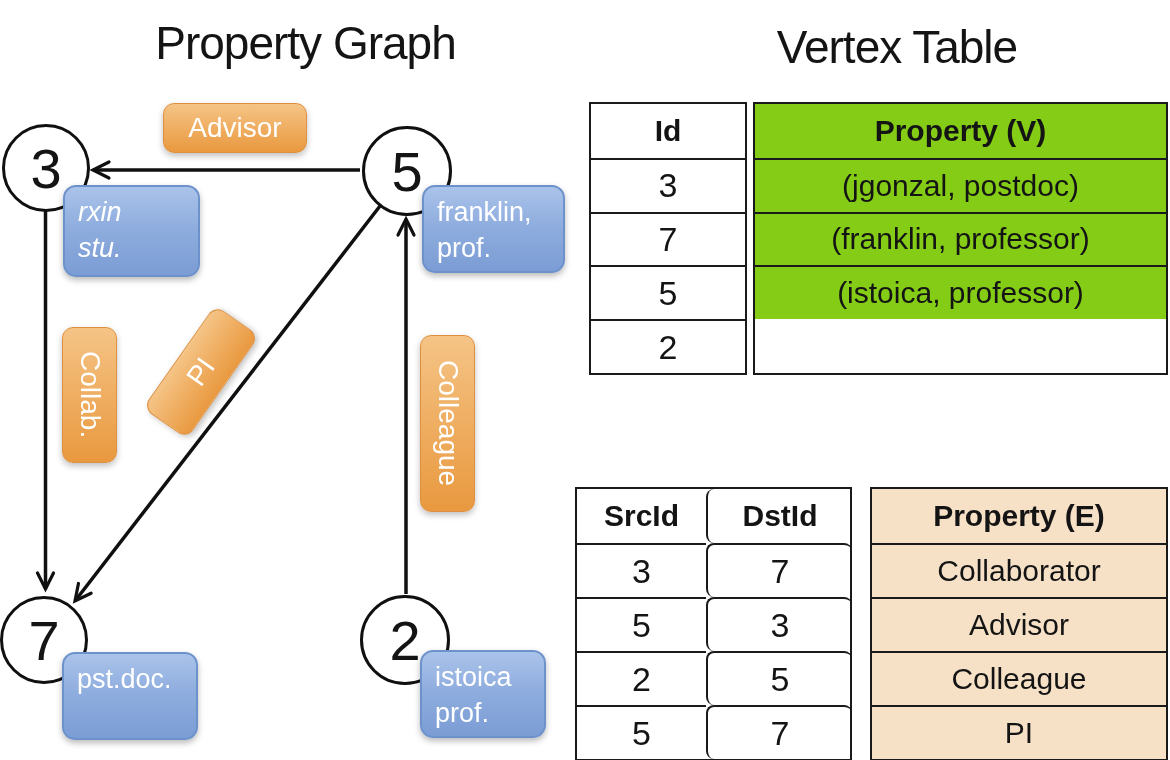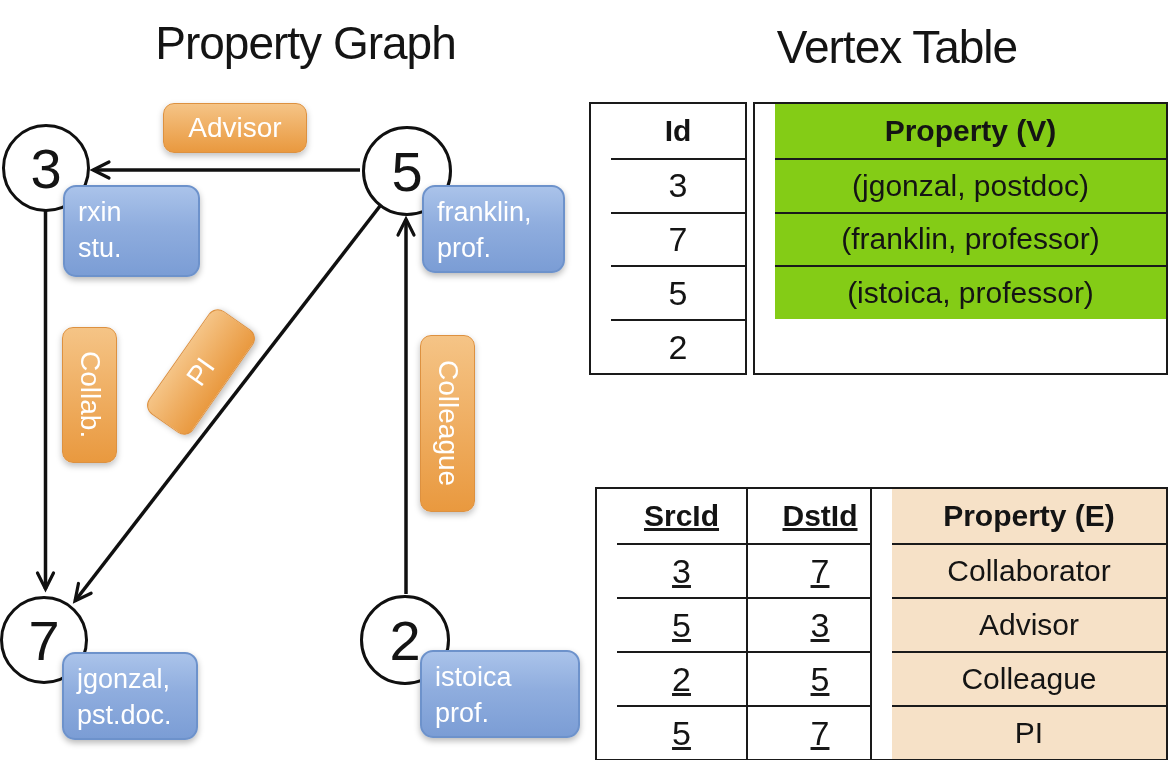--- a/index.html
+++ b/index.html
@@ -26,32 +26,32 @@
     border-radius:11px;color:#ffffff;font-size:28px;z-index:4;
     display:flex;align-items:center;justify-content:center;
     background:linear-gradient(180deg,#f5c486 0%,#efae62 50%,#e9993f 100%);
     border:1.5px solid #dd9140;
     box-shadow:0 3px 6px rgba(0,0,0,0.25);
   }
   .ebox.vert{writing-mode:vertical-rl;}
   #edge-svg{z-index:2;}
 
   
-  .mini-table{display:grid;border:2.5px solid #1a1a1a;background:#ffffff;padding-left:20px;}
+  .mini-table{display:grid;border:2.5px solid #1a1a1a;background:#ffffff;}
   .mini-table .cell{
     border-top:2px solid #1a1a1a;
     display:flex;align-items:center;justify-content:center;
     font-size:30px;color:#141414;
   }
   .mini-table .cell.first{border-top:none;}
   .mini-table .cell.hdr{font-weight:bold;font-size:30px;}
   .cell.vfill{background:#84cc16;}
   .cell.efill{background:#f6e1c7;}
   .cell.num{font-size:34px;}
-  .et-ids .cell.colsep{border-left:2px solid #1a1a1a;}
+  .et-ids .cell.colsep{border-left:2px solid #1a1a1a;border-radius:8px;}
 </style>
 </head>
 <body>
 
 <section class="abs" style="left:0;top:0;width:575px;height:760px;">
 
   <div class="abs big-title" style="left:0;top:16px;width:575px;">Property Graph</div>
 
   <svg id="edge-svg" class="abs" style="left:0;top:0;" width="575" height="760">
     <defs>
@@ -71,33 +71,32 @@
   <div class="abs node" style="left:362px;top:126px;width:90px;height:90px;">
       <span>5</span>
     </div>
   <div class="abs node" style="left:0px;top:596px;width:88px;height:88px;">
       <span>7</span>
     </div>
   <div class="abs node" style="left:360px;top:595px;width:90px;height:90px;">
       <span>2</span>
     </div>
 
-  <div class="abs vbox" style="left:63px;top:185px;width:137px;height:92px;">
+  <div class="abs vbox" style="left:63px;top:185px;width:137px;height:92px;font-style:italic;">
     <div>rxin</div>
     <div>stu.</div>
   </div>
   <div class="abs vbox" style="left:422px;top:185px;width:143px;height:88px;">
     <div>franklin,</div>
     <div>prof.</div>
   </div>
   <div class="abs vbox" style="left:62px;top:652px;width:136px;height:88px;">
-    <div>jgonzal,</div>
     <div>pst.doc.</div>
   </div>
-  <div class="abs vbox" style="left:420px;top:650px;width:160px;height:88px;">
+  <div class="abs vbox" style="left:420px;top:650px;width:126px;height:88px;">
     <div>istoica</div>
     <div>prof.</div>
   </div>
 
   <div class="abs ebox" style="left:163px;top:103px;width:144px;height:50px;">
       <span>Advisor</span>
     </div>
   <div class="abs ebox vert" style="left:62px;top:327px;width:55px;height:136px;">
       <span>Collab.</span>
     </div>
@@ -122,21 +121,21 @@
   </div>
 
   <div class="abs mini-table" style="left:178px;top:102px;width:415px;grid-template-rows:repeat(5,53.8px);">
     <div class="cell hdr first vfill">Property (V)</div>
     <div class="cell vfill">(jgonzal, postdoc)</div>
     <div class="cell vfill">(franklin, professor)</div>
     <div class="cell vfill">(istoica, professor)</div>
   </div>
 
 
-  <div class="abs mini-table et-ids" style="left:20px;top:487px;width:277px;grid-template-columns:129px 146px;grid-template-rows:repeat(5,54px);text-decoration:underline;">
+  <div class="abs mini-table et-ids" style="left:0;top:487px;width:277px;grid-template-columns:129px 146px;grid-template-rows:repeat(5,54px);">
     <div class="cell hdr first">SrcId</div>
     <div class="cell hdr first colsep">DstId</div>
     <div class="cell num">3</div>
     <div class="cell num colsep">7</div>
     <div class="cell num">5</div>
     <div class="cell num colsep">3</div>
     <div class="cell num">2</div>
     <div class="cell num colsep">5</div>
     <div class="cell num">5</div>
     <div class="cell num colsep">7</div>

